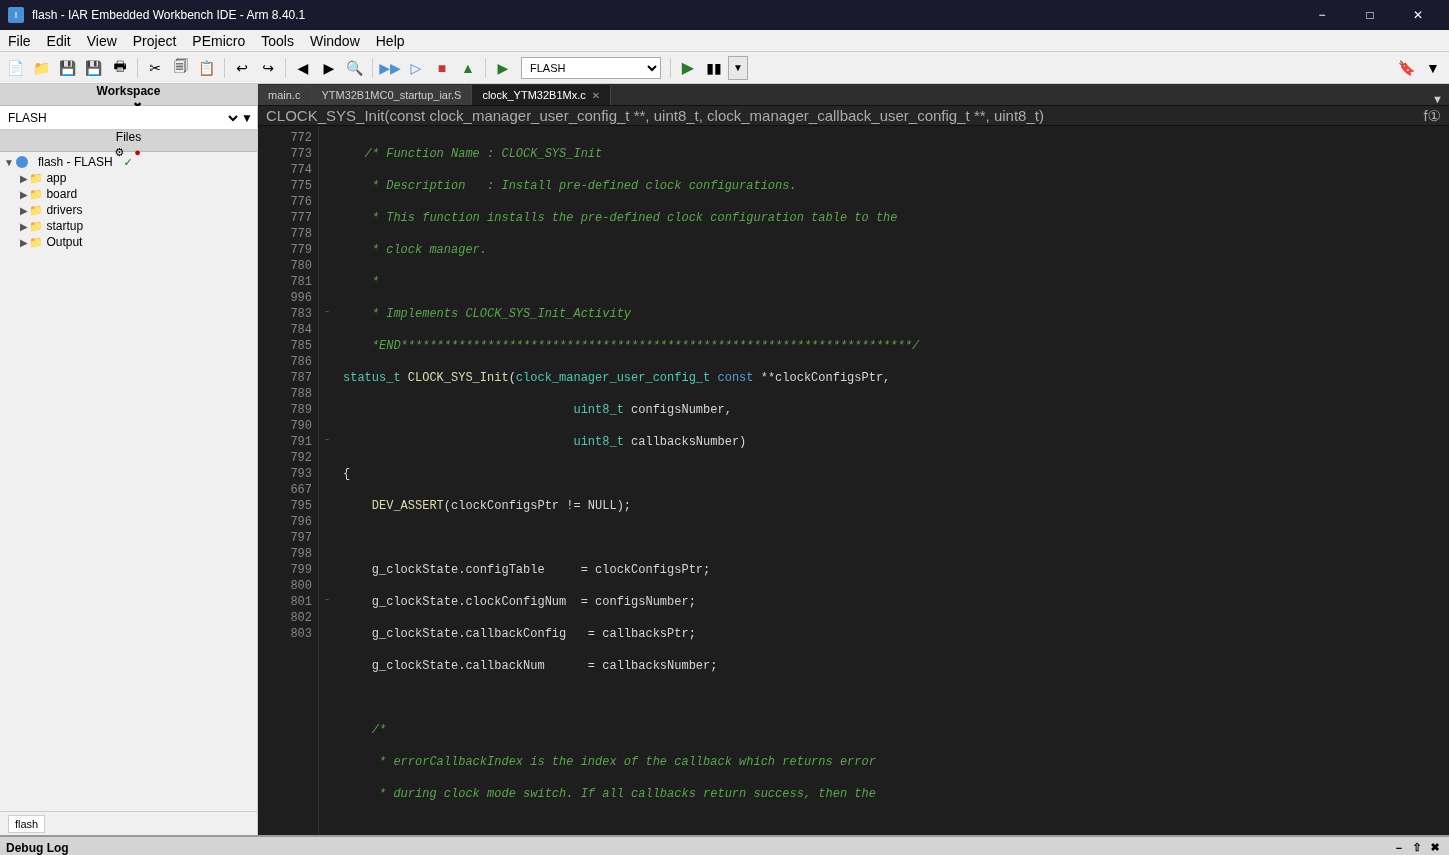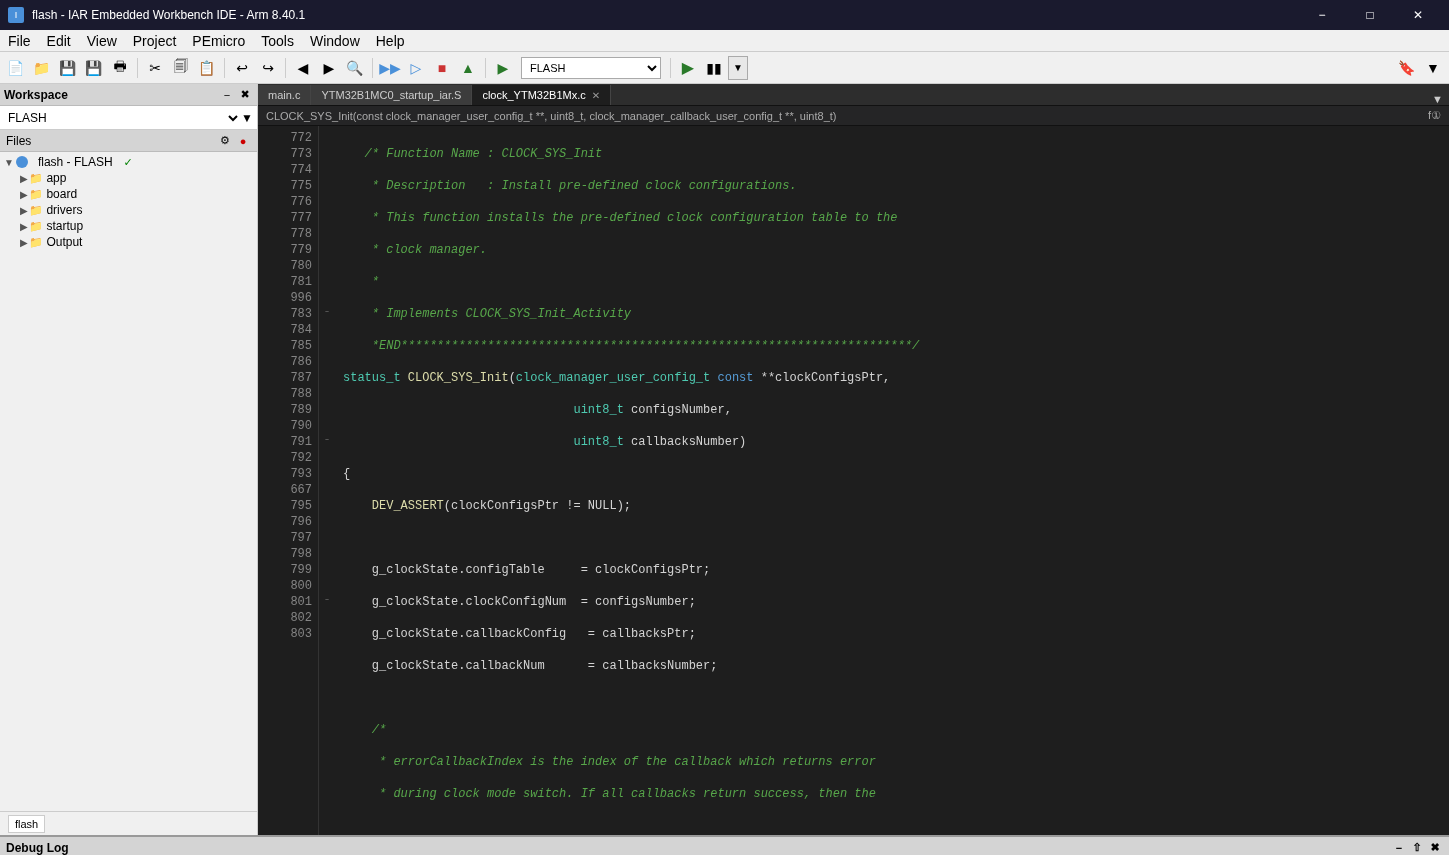--- a/index.html
+++ b/index.html
@@ -20,47 +20,47 @@
     #toolbar { height: 32px; background: #f0f0f0; border-bottom: 1px solid #ccc; display: flex; align-items: center; padding: 0 4px; gap: 2px; }
     .tb-btn { width: 24px; height: 24px; border: 1px solid transparent; background: transparent; cursor: pointer; display: flex; align-items: center; justify-content: center; font-size: 14px; border-radius: 2px; }
     .tb-sep { width: 1px; height: 20px; background: #ccc; margin: 0 3px; }
     .tb-dropdown { width: 140px; height: 22px; border: 1px solid #aaa; background: white; font-size: 11px; padding: 0 4px; margin: 0 4px; }
 
     
     #main-layout { display: flex; height: calc(855px - 30px - 22px - 32px - 20px); }
 
     
     #sidebar { width: 258px; background: #f0f0f0; border-right: 1px solid #ccc; display: flex; flex-direction: column; }
-    #sidebar-header { height: 22px; background: #d4d4d4; display: flex; align-items: center; justify-content: space-between; padding: 0 4px; border-bottom: 1px solid #bbb; }
+    #sidebar-header { height: 22px; background: #d4d4d4; display: flex; align-items: center; justify-content: space-between; padding: 0 4px; border-bottom: 1px solid #bbb; flex-direction: column; }
     #sidebar-header .workspace-title { font-size: 12px; font-weight: bold; }
     #sidebar-header .header-btns { display: flex; gap: 2px; }
     #sidebar-header .header-btn { width: 16px; height: 16px; display: flex; align-items: center; justify-content: center; cursor: pointer; font-size: 11px; }
     #workspace-selector { height: 24px; background: white; border-bottom: 1px solid #ccc; display: flex; align-items: center; padding: 0 4px; justify-content: space-between; }
     #workspace-selector select { border: none; background: transparent; font-size: 12px; flex: 1; }
-    #files-header { height: 22px; background: #d4d4d4; display: flex; align-items: center; justify-content: space-between; padding: 0 6px; border-bottom: 1px solid #bbb; font-size: 12px; }
+    #files-header { height: 22px; background: #d4d4d4; display: flex; align-items: center; justify-content: space-between; padding: 0 6px; border-bottom: 1px solid #bbb; font-size: 12px; flex-direction: column; }
     #files-header .files-btns { display: flex; gap: 2px; }
     #files-header .files-btn { width: 16px; height: 16px; cursor: pointer; display: flex; align-items: center; justify-content: center; font-size: 11px; }
     #file-tree { flex: 1; overflow-y: auto; font-size: 12px; padding: 2px 0; }
     .tree-item { display: flex; align-items: center; padding: 1px 4px; cursor: pointer; white-space: nowrap; }
     .folder-icon { color: #d4a017; margin-right: 3px; font-size: 11px; }
     .check-mark { color: green; margin-left: 4px; font-size: 11px; }
     .expand-icon { margin-right: 2px; font-size: 10px; color: #555; }
     
     #sidebar-bottom { height: 24px; border-top: 1px solid #ccc; display: flex; align-items: center; padding: 0 8px; font-size: 12px; background: #f0f0f0; }
     .bottom-tab { padding: 2px 6px; border: 1px solid #ccc; background: white; cursor: pointer; font-size: 11px; }
 
     
     #editor-area { flex: 1; display: flex; flex-direction: column; background: #1e1e1e; overflow: hidden; }
     #tab-bar { height: 22px; background: #2d2d2d; display: flex; align-items: flex-end; border-bottom: 1px solid #111; }
     .editor-tab { height: 20px; padding: 0 10px; display: flex; align-items: center; font-size: 11px; color: #ccc; cursor: pointer; border-right: 1px solid #444; background: #3c3c3c; gap: 6px; }
     .editor-tab.active { background: #1e1e1e; color: #fff; }
     .editor-tab .tab-close { font-size: 10px; color: #999; cursor: pointer; }
     #tab-scroll-btn { margin-left: auto; padding: 0 6px; color: #ccc; cursor: pointer; font-size: 11px; display: flex; align-items: center; }
     
-    #breadcrumb-bar { height: 20px; background: #252526; display: flex; align-items: center; padding: 0 8px; font-size: 11px; color: #aaa; border-bottom: 1px solid #111; justify-content: space-between; }
+    #breadcrumb-bar { height: 20px; background: #252526; display: flex; align-items: center; padding: 0 8px; font-size: 15px; color: #aaa; border-bottom: 1px solid #111; justify-content: space-between; }
     
     #code-area { flex: 1; overflow: hidden; display: flex; font-family: 'Courier New', monospace; font-size: 12px; background: #1e1e1e; color: #d4d4d4; }
     #line-numbers { width: 61px; background: #1e1e1e; color: #858585; text-align: right; padding: 4px 6px 4px 0; line-height: 16px; overflow: hidden; user-select: none; border-right: 1px solid #333; }
     #line-numbers div { height: 16px; }
     #collapse-indicators { width: 16px; background: #1e1e1e; padding: 4px 0; overflow: hidden; }
     #collapse-indicators div { height: 16px; display: flex; align-items: center; justify-content: center; color: #858585; font-size: 10px; cursor: pointer; }
     #code-content { flex: 1; overflow: auto; padding: 4px 8px; line-height: 16px; white-space: pre; }
     .code-line { height: 16px; min-width: max-content; }
     
     

